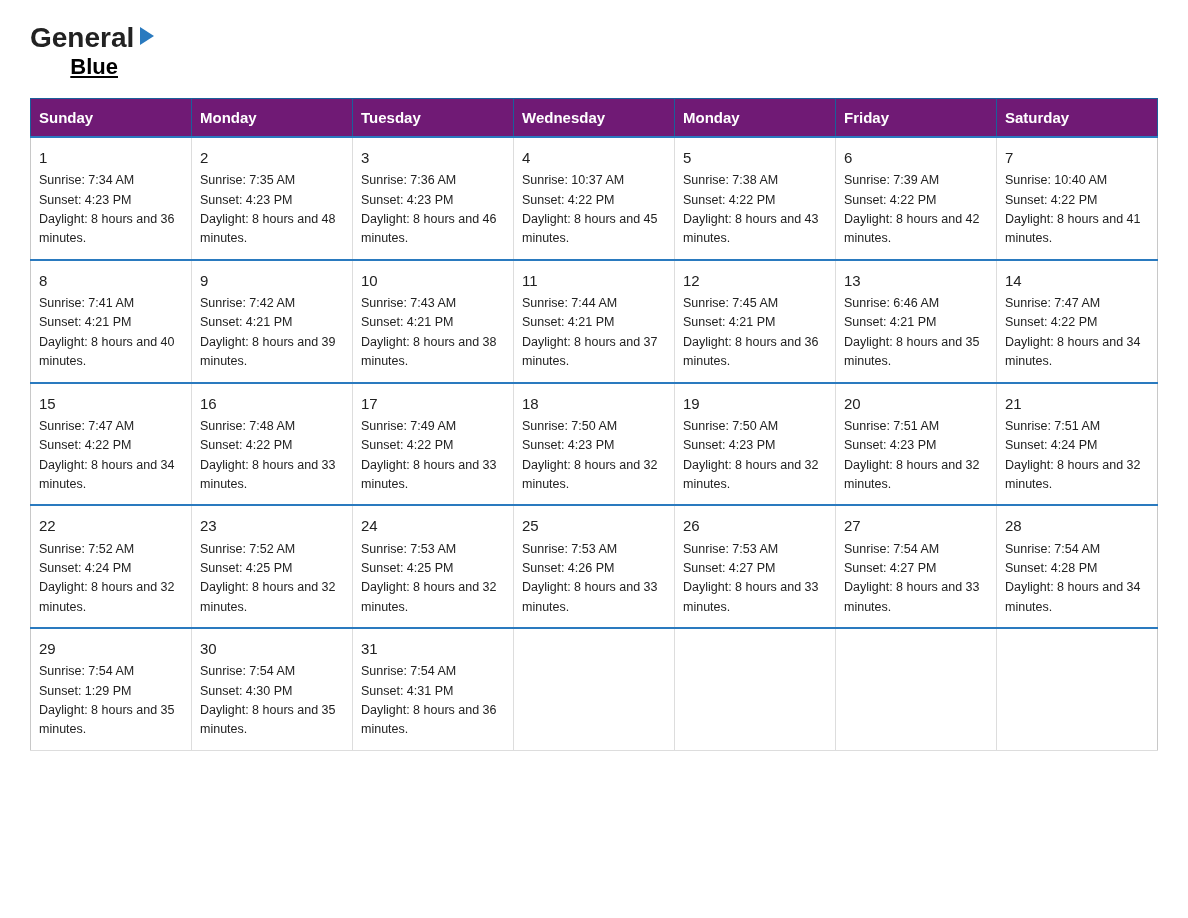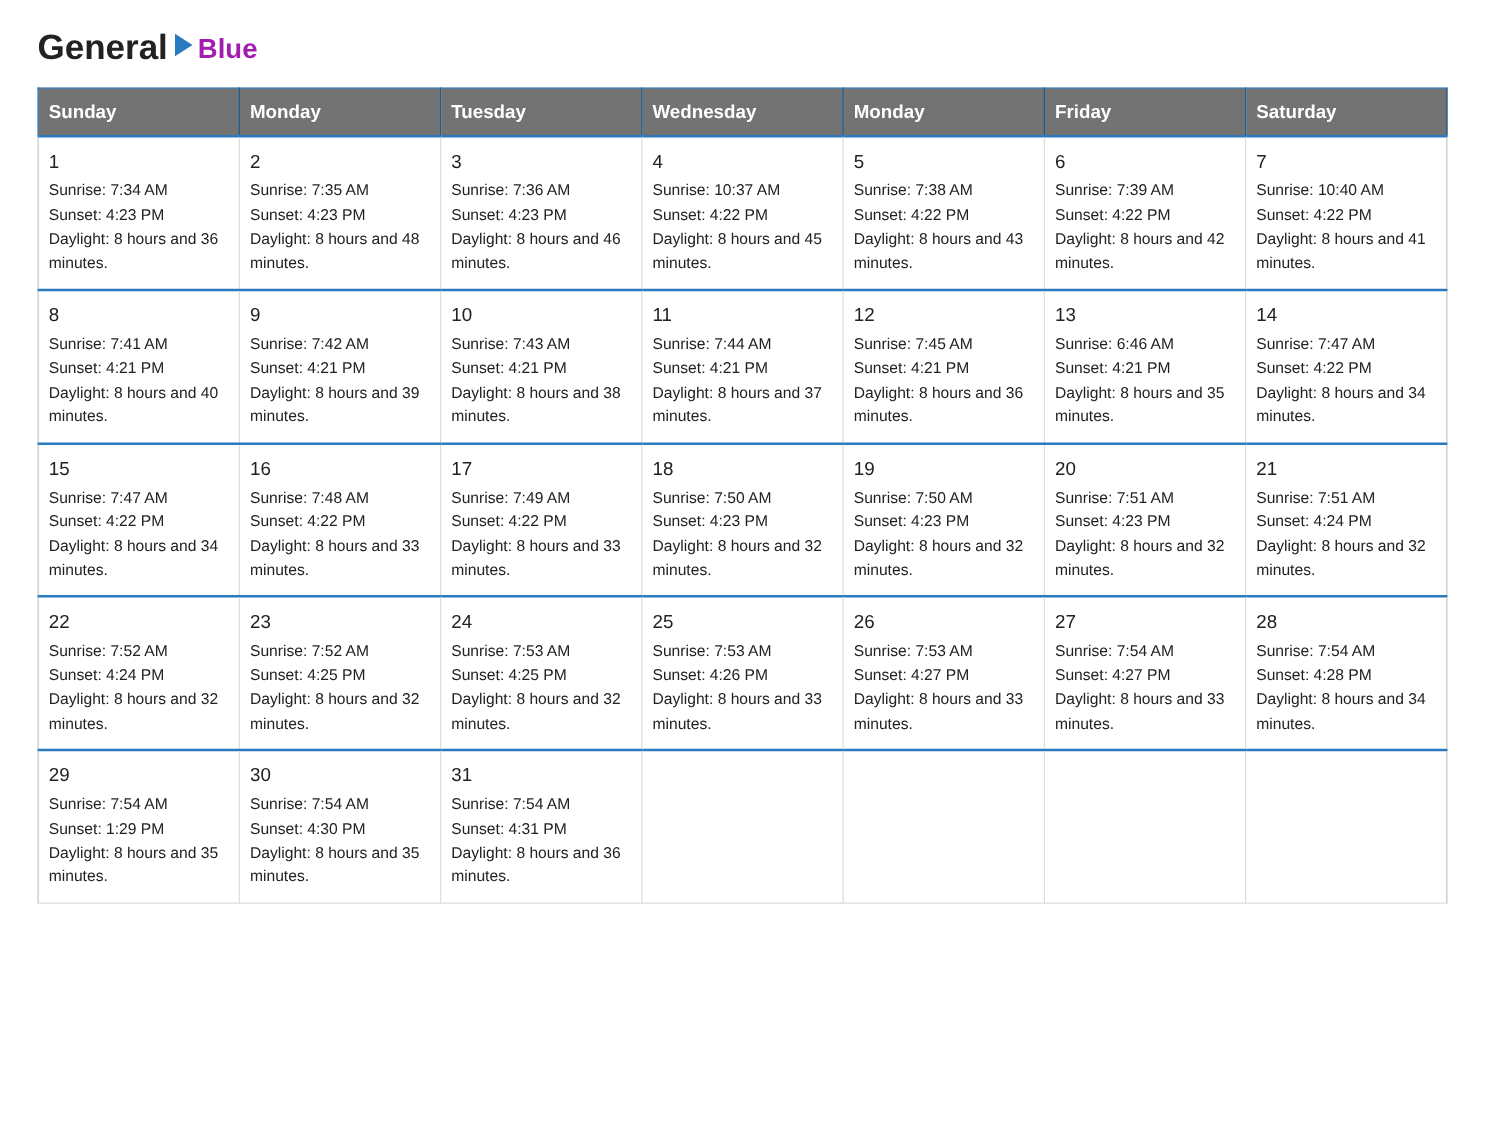--- a/index.html
+++ b/index.html
@@ -10,34 +10,35 @@
       color: #222;
     }
     .header {
       display: flex;
       justify-content: space-between;
       align-items: flex-start;
       margin-bottom: 18px;
     }
     .logo {
       display: flex;
-      flex-direction: row;
+      flex-direction: column;
       align-items: center;
     }
     .logo-text {
       font-size: 28px;
       font-weight: bold;
       color: #222;
       line-height: 1;
     }
     .logo-blue-line {
       font-size: 22px;
       font-weight: bold;
-      color: #a21caf;
+      color: #000000;
       margin-top: 2px;
+      text-decoration: underline;
     }
     .title-area {
       text-align: right;
     }
     .month-title {
       font-size: 52px;
       font-weight: bold;
       color: #222;
       line-height: 1.1;
     }
@@ -45,21 +46,21 @@
       font-size: 22px;
       color: #444;
       margin-top: 4px;
     }
     table {
       width: 100%;
       border-collapse: collapse;
       table-layout: fixed;
     }
     thead th {
-      background-color: #737373;
+      background-color: #701a75;
       color: #fff;
       font-size: 15px;
       font-weight: bold;
       padding: 10px 8px;
       text-align: left;
       border: 1px solid #1a5f9a;
     }
     tbody td {
       vertical-align: top;
       padding: 8px 8px 10px 8px;

